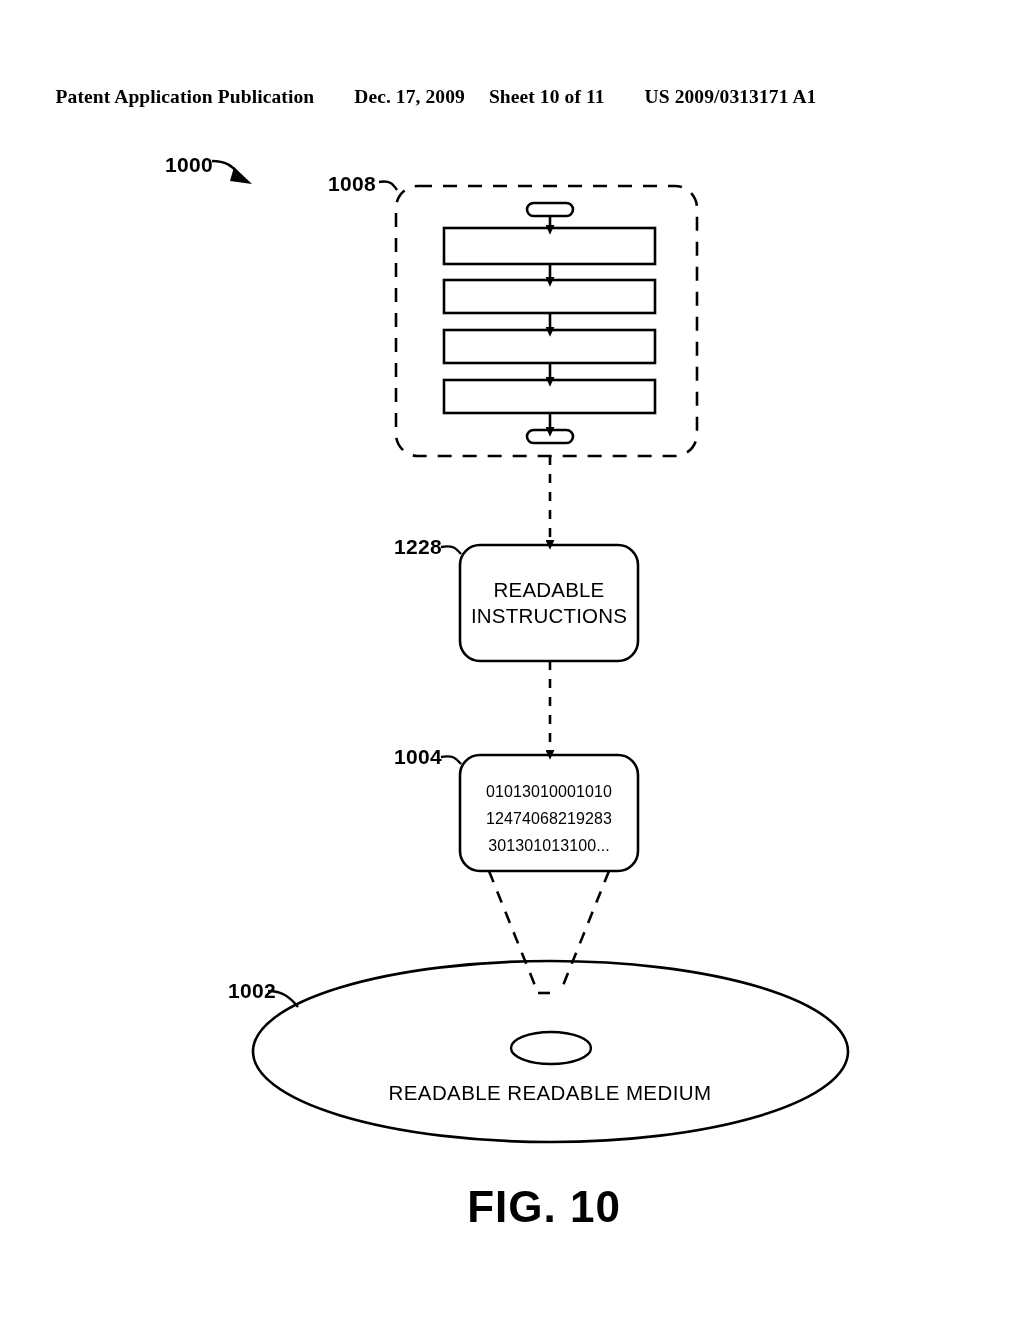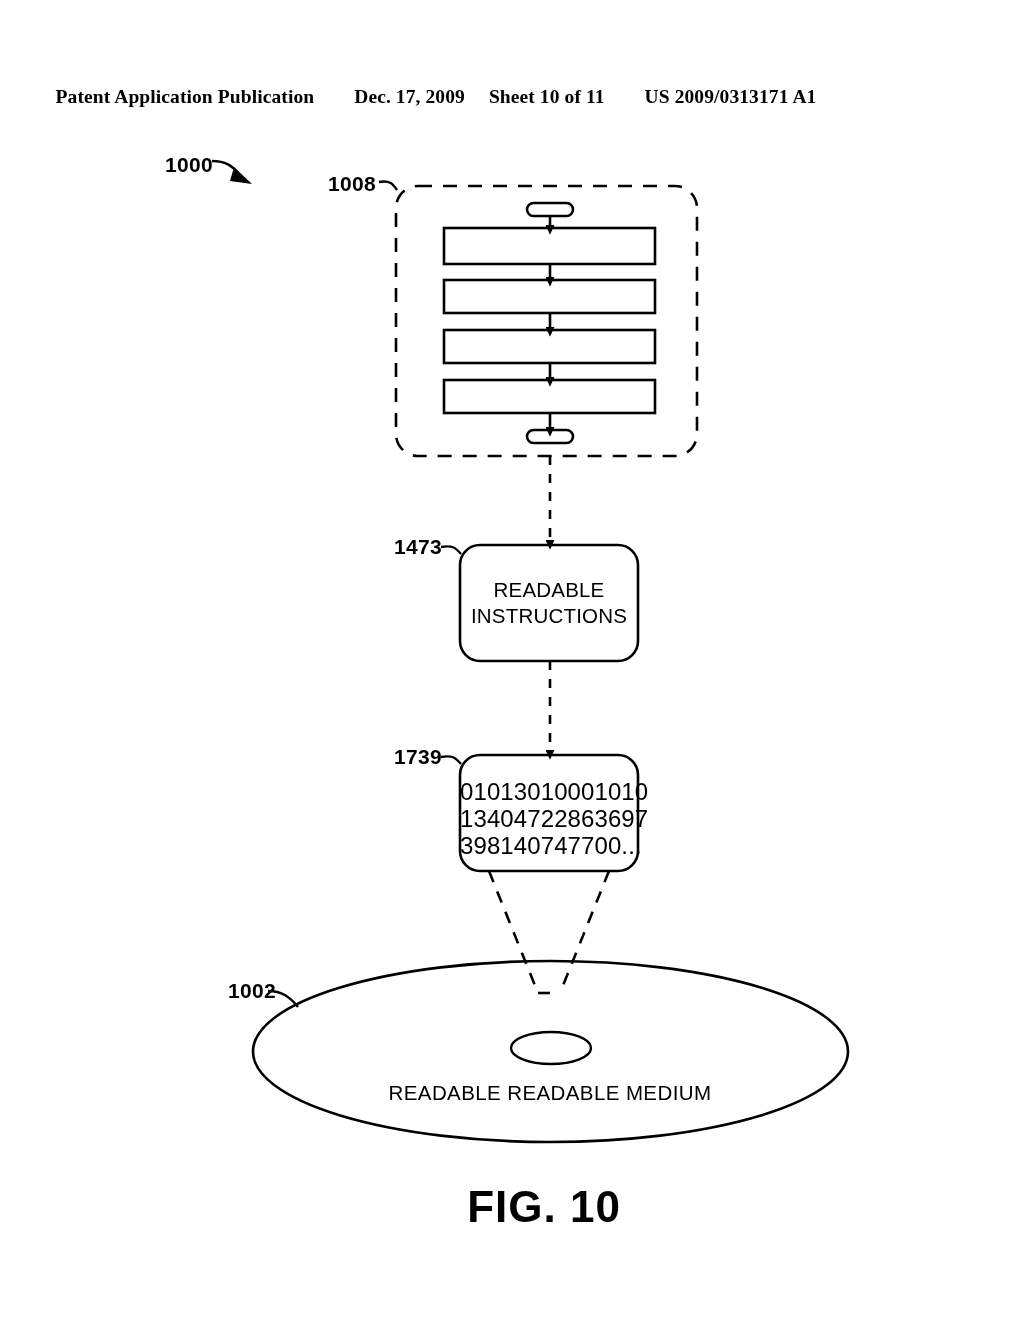--- a/index.html
+++ b/index.html
@@ -77,21 +77,21 @@
   }
   #instructions-text {
     left: 460px;
     top: 577px;
     width: 178px;
   }
   #binary-text {
     left: 460px;
     top: 778px;
     width: 178px;
-    font-size: 24px;
+    font-size: 16px;
     line-height: 27px;
     letter-spacing: 0.1px;
   }
   #medium-text {
     left: 300px;
     top: 1080px;
     width: 500px;
     font-size: 20.5px;
     letter-spacing: 0.4px;
   }
@@ -177,32 +177,32 @@
     </g>
 
     <path d="M268,991 C282,991 290,997 298,1007" fill="none" stroke="#000" stroke-width="2.4"></path>
 
     <ellipse cx="550.5" cy="1051.5" rx="297.5" ry="90.5" fill="none" stroke="#000" stroke-width="2.6"></ellipse>
     <ellipse cx="551" cy="1048" rx="40" ry="16" fill="none" stroke="#000" stroke-width="2.4"></ellipse>
   </svg>
 
   <div class="ref-label" id="ref-1000">1000</div>
   <div class="ref-label" id="ref-1008">1008</div>
-  <div class="ref-label" id="ref-1006">1473</div>
-  <div class="ref-label" id="ref-1004">1739</div>
+  <div class="ref-label" id="ref-1006">1228</div>
+  <div class="ref-label" id="ref-1004">1004</div>
   <div class="ref-label" id="ref-1002">1002</div>
 
   <div class="node-text" id="instructions-text">
     <div>READABLE</div>
     <div>INSTRUCTIONS</div>
   </div>
 
   <div class="node-text" id="binary-text">
     <div>01013010001010</div>
-    <div>13404722863697</div>
-    <div>398140747700...</div>
+    <div>12474068219283</div>
+    <div>301301013100...</div>
   </div>
 
   <div class="node-text" id="medium-text">READABLE READABLE MEDIUM</div>
 
   <div id="figure-caption">FIG. 10</div>
 
 </div>
 
 </body></html>

